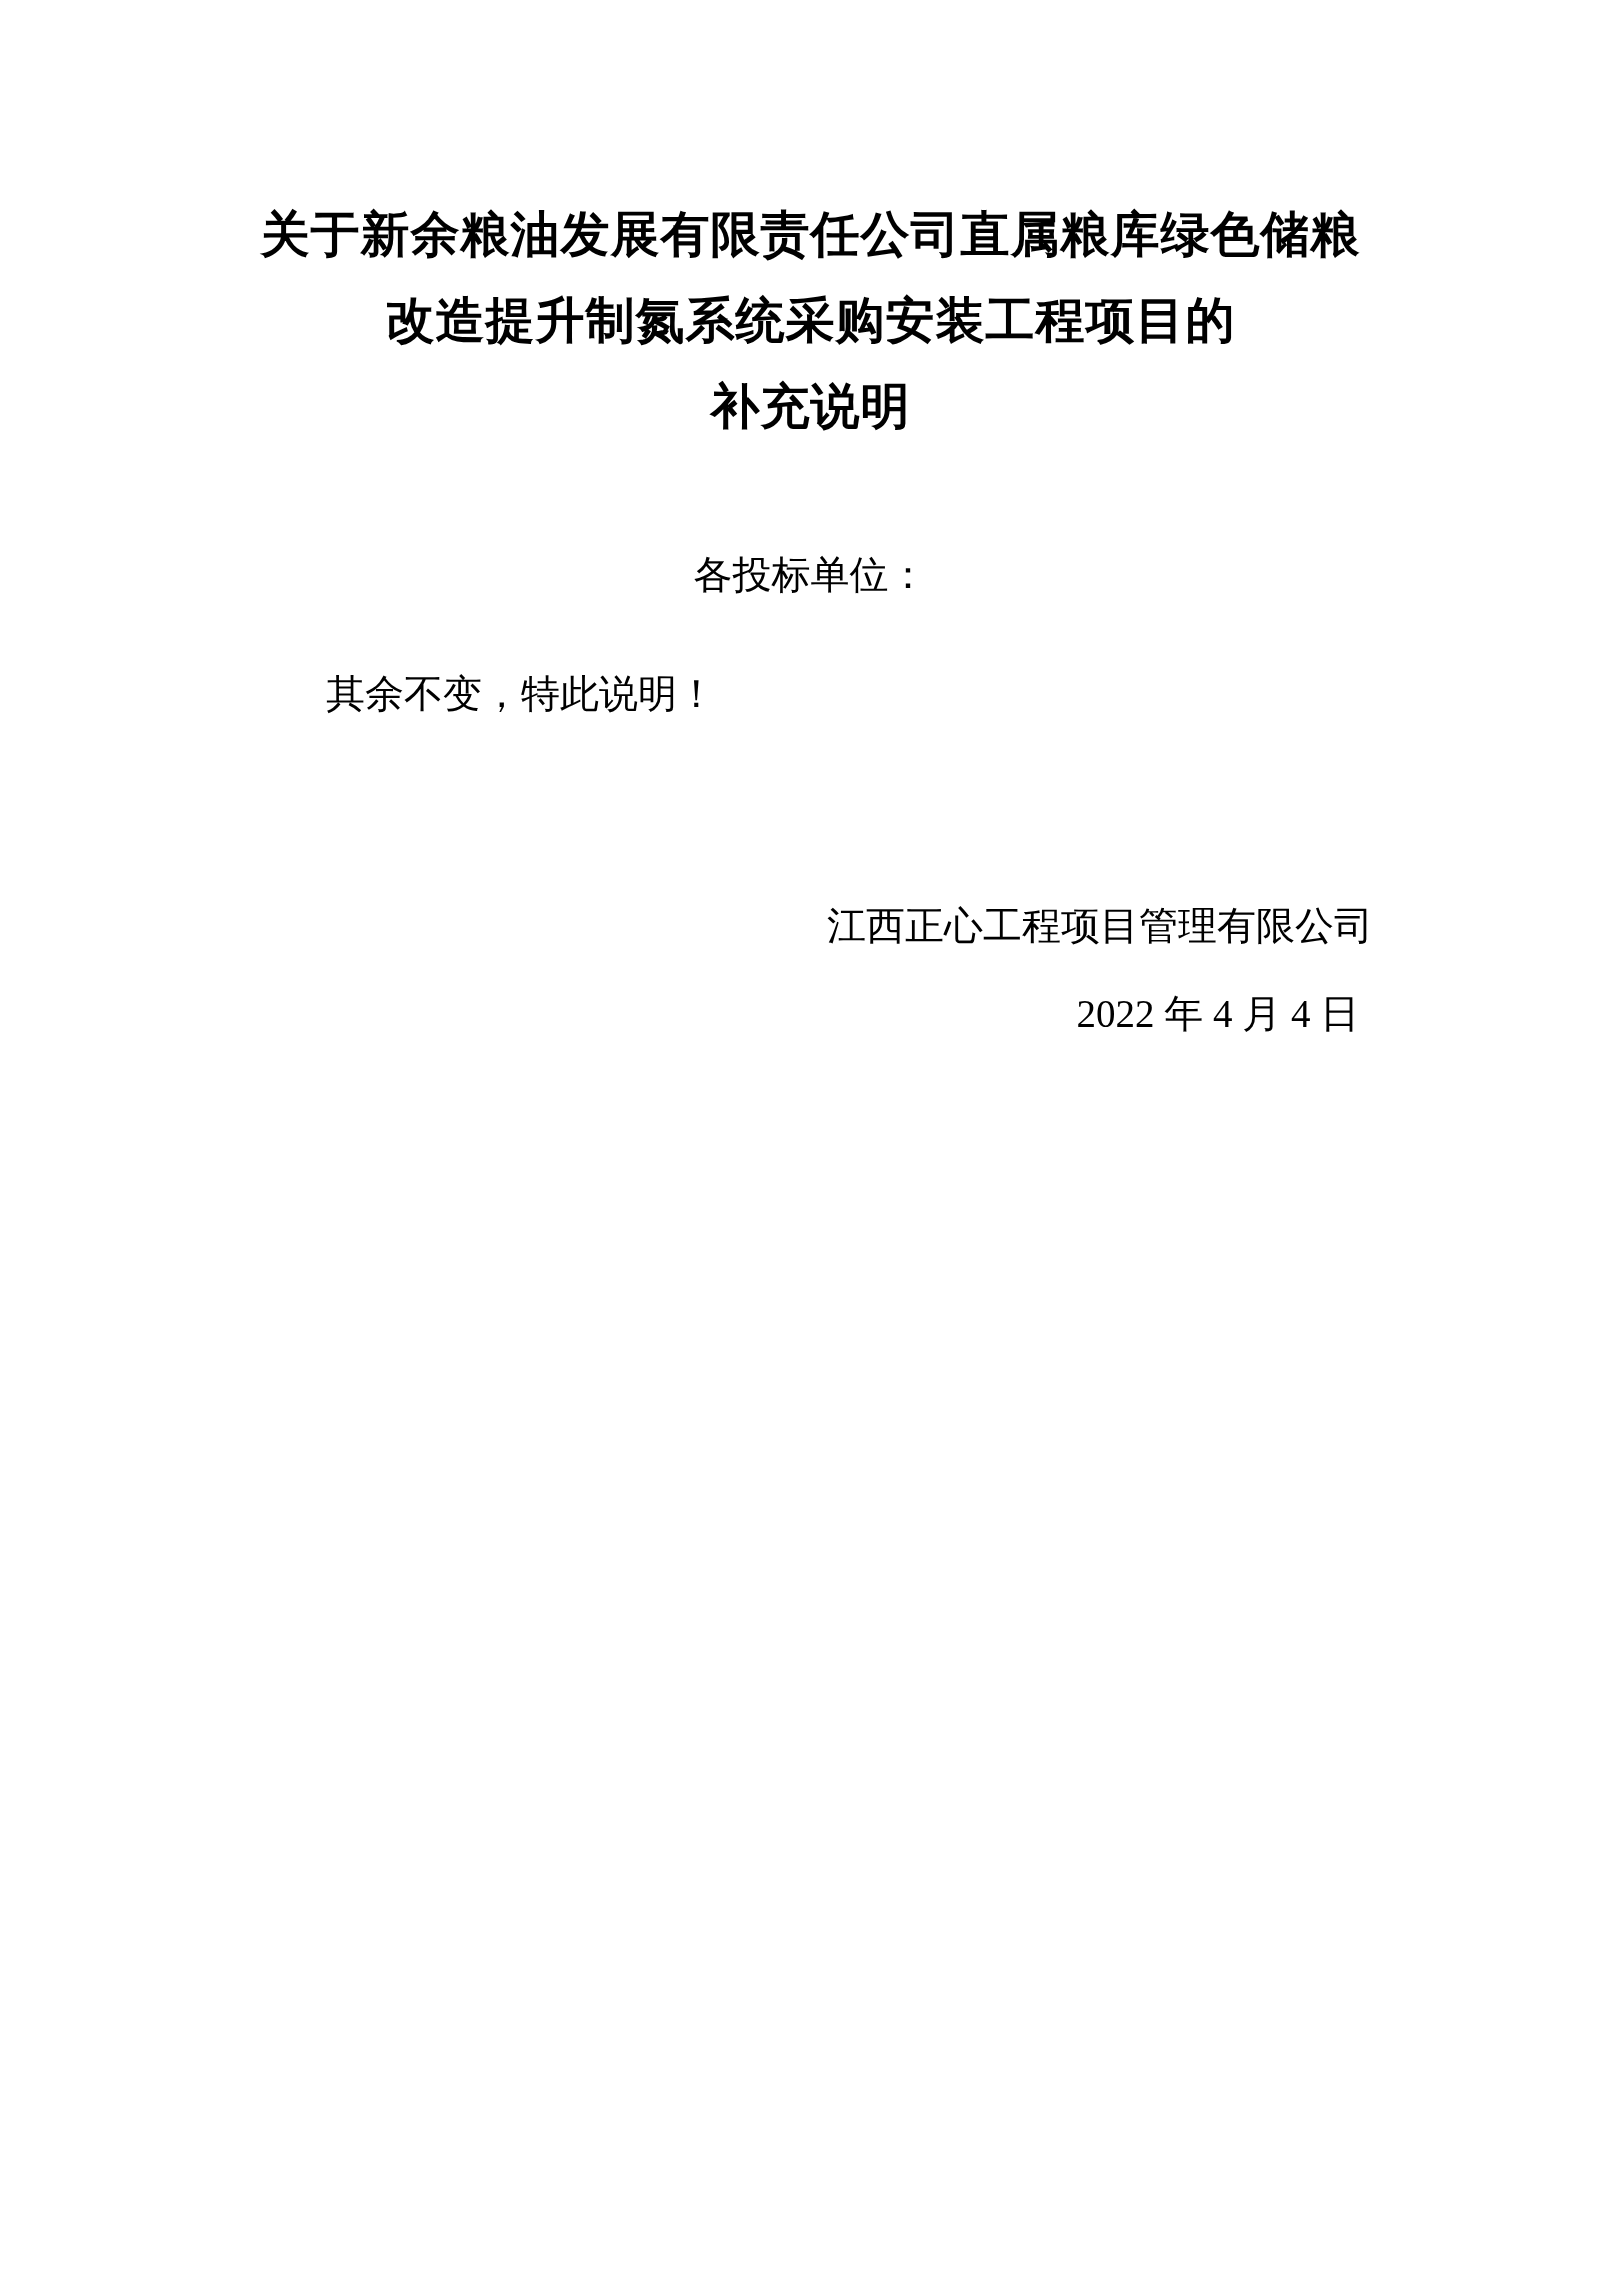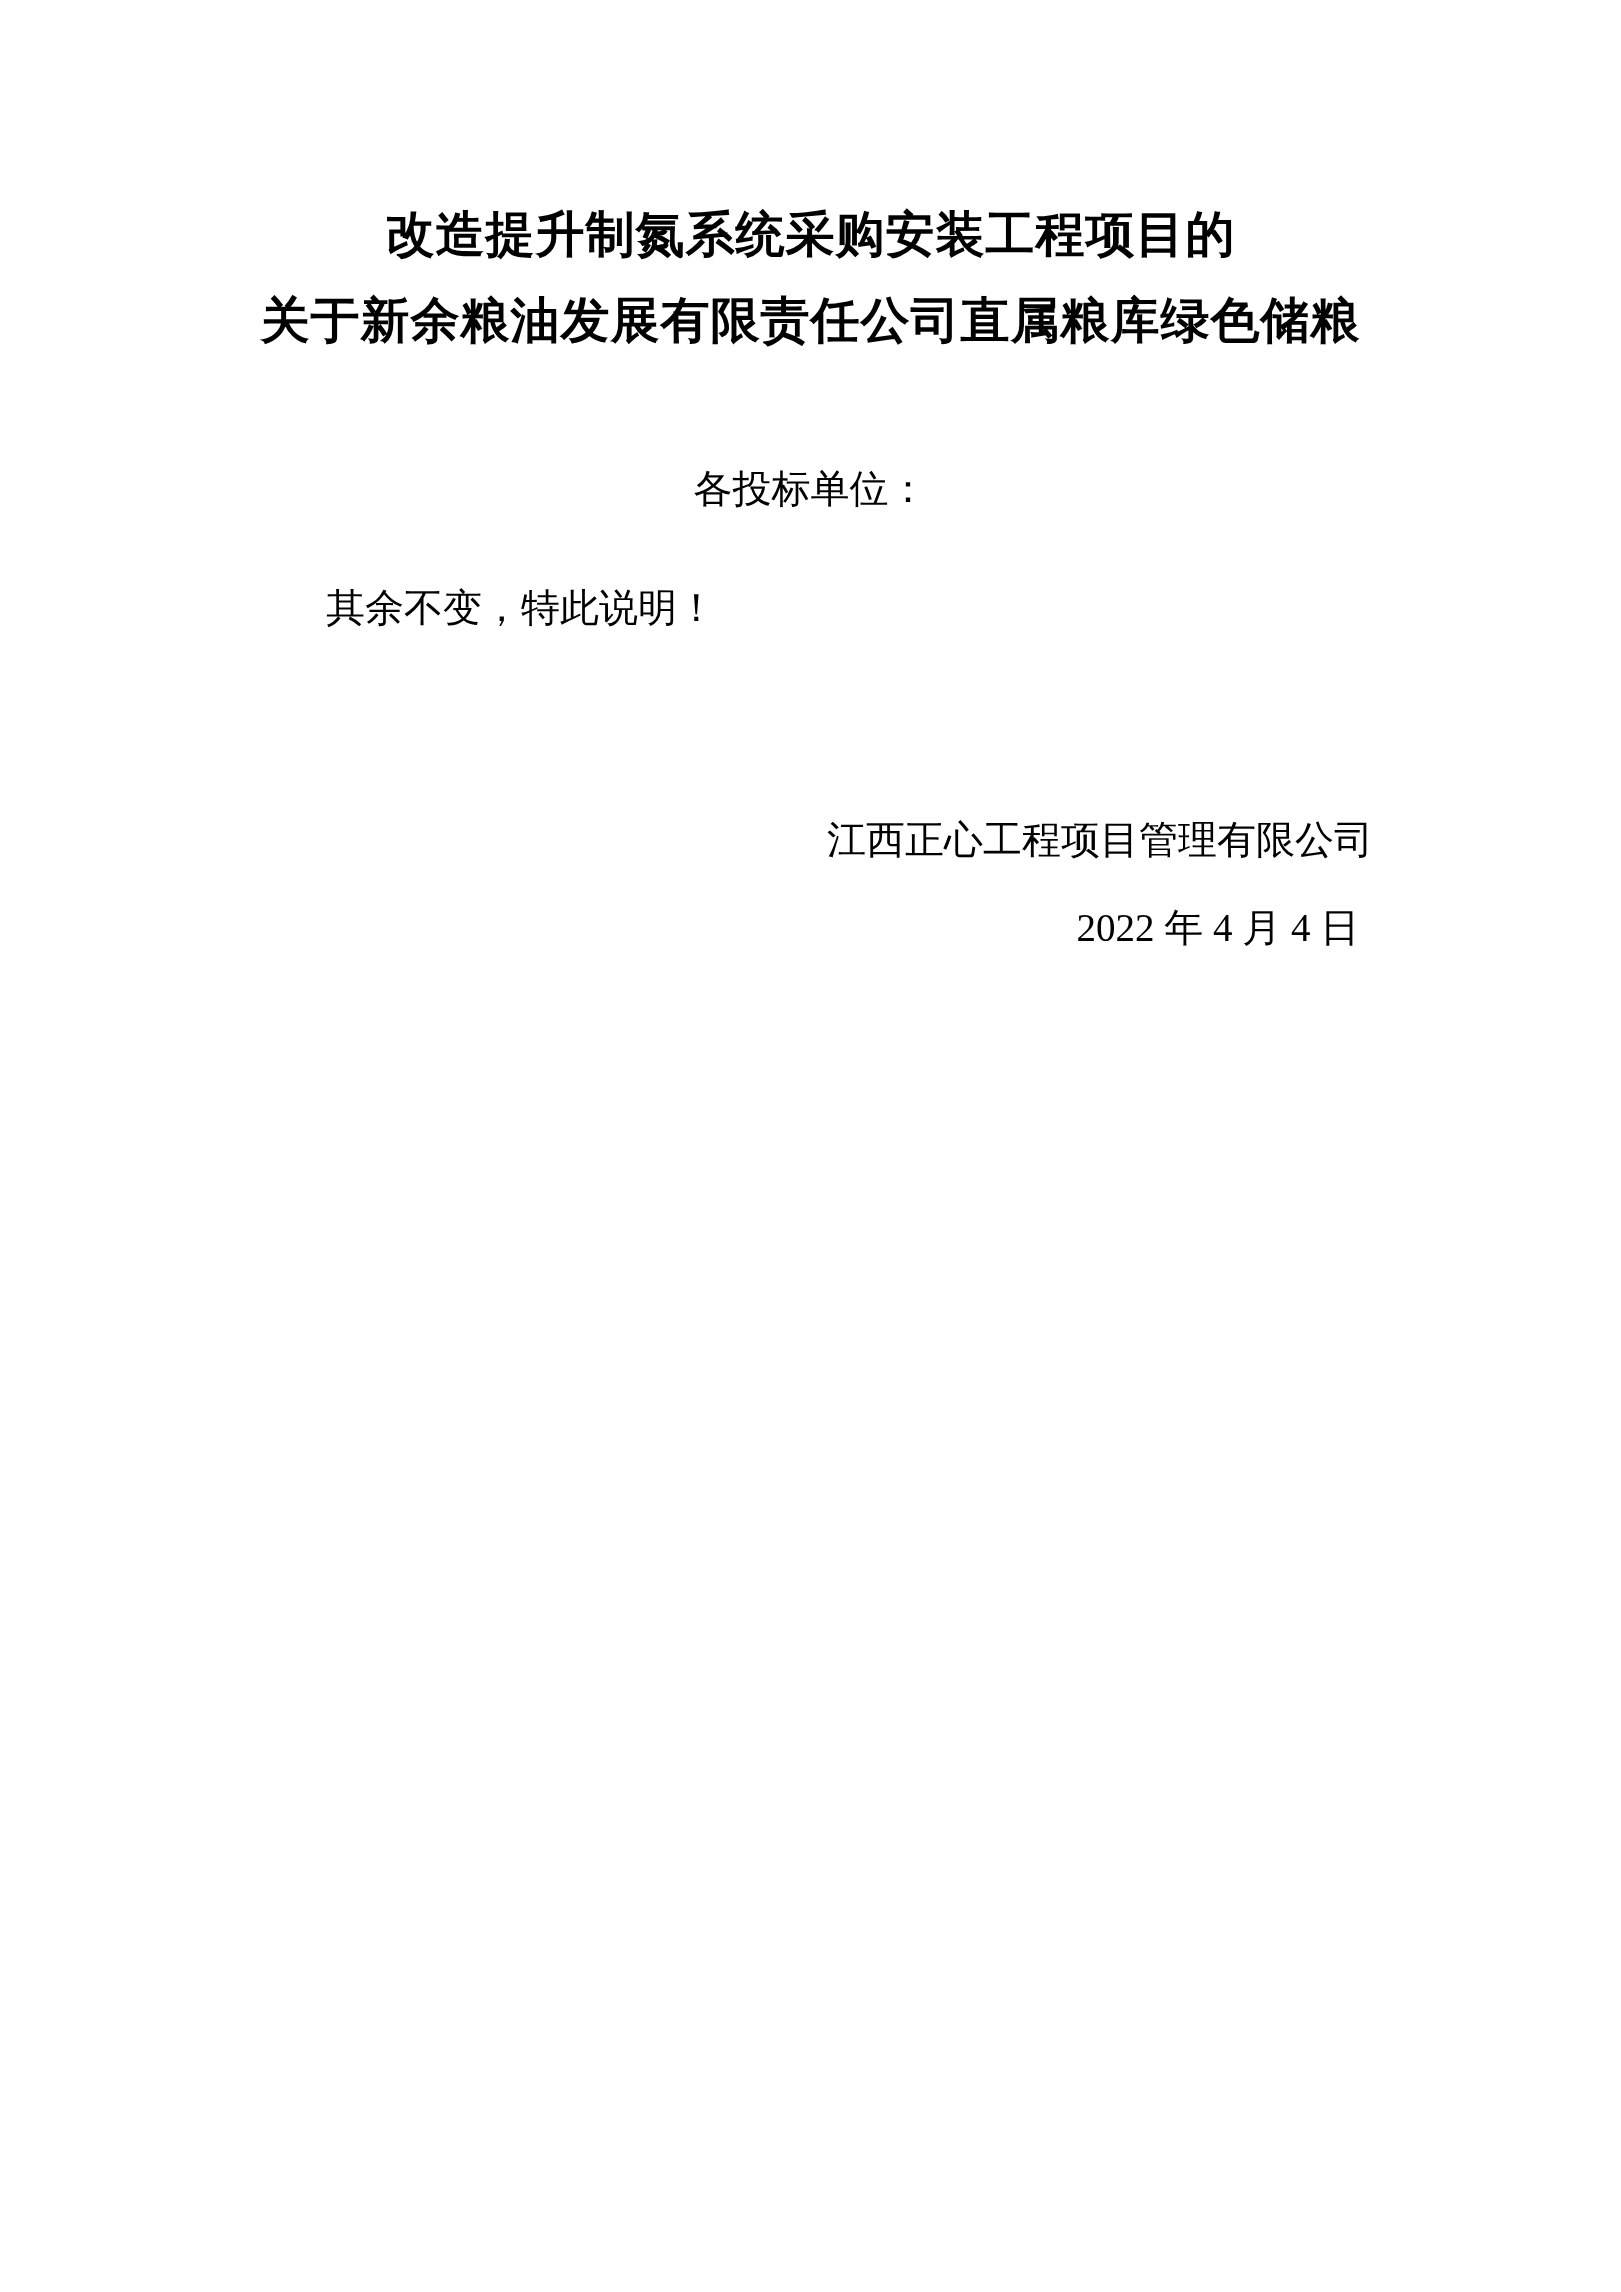--- a/index.html
+++ b/index.html
@@ -63,22 +63,23 @@
   .signature-date {
     padding-right: 13.7px;
   }
 </style>
 </head>
 <body>
 
 <div class="page">
 
   <h1 class="doc-title">
+    <div>关于新余粮油发展有限责任公司直属粮库绿色储粮</div>
     <div>改造提升制氮系统采购安装工程项目的</div>
-    <div>关于新余粮油发展有限责任公司直属粮库绿色储粮</div>
+    <div>补充说明</div>
   </h1>
 
   <div class="salutation">各投标单位：</div>
 
 
   <p class="closing">其余不变，特此说明！</p>
 
   <div class="signature-block">
     <div class="signature-company">江西正心工程项目管理有限公司</div>
     <div class="signature-date">2022 年 4 月 4 日</div>

